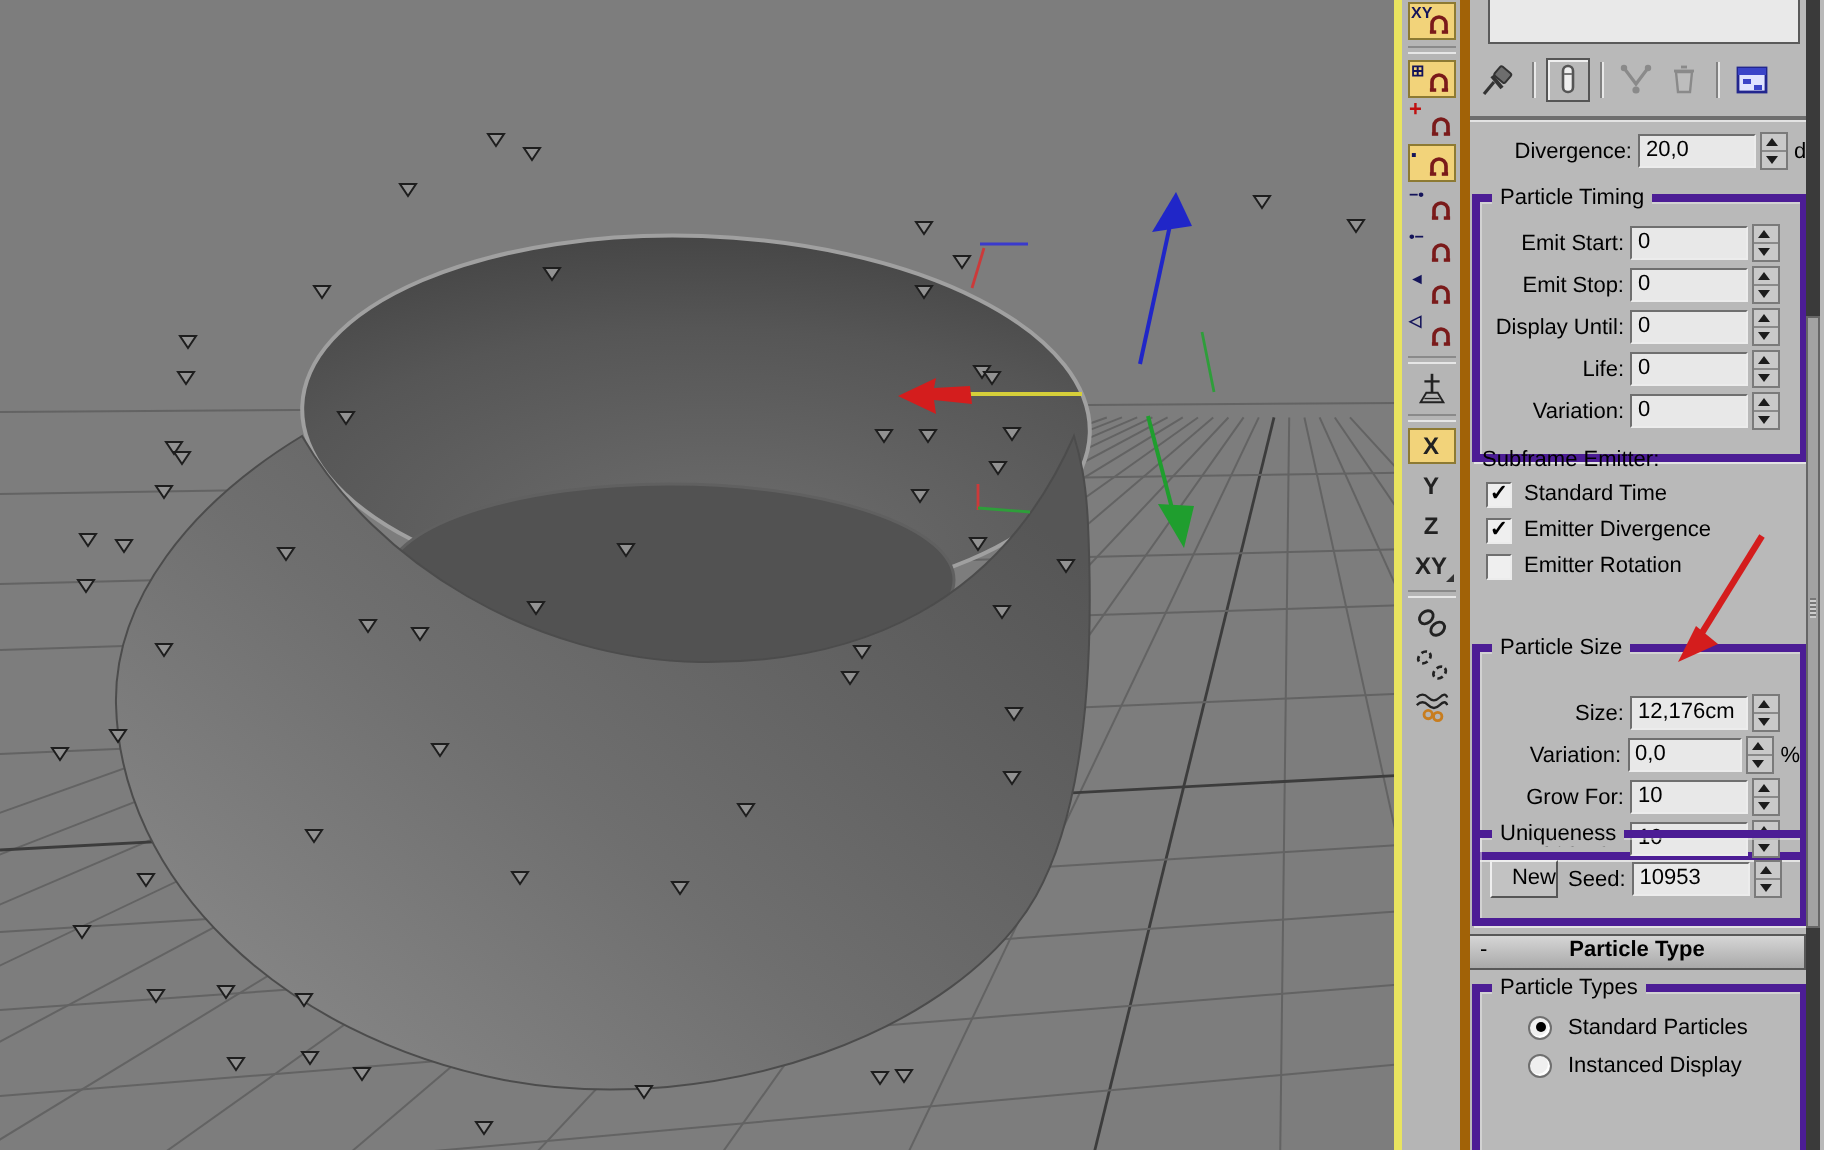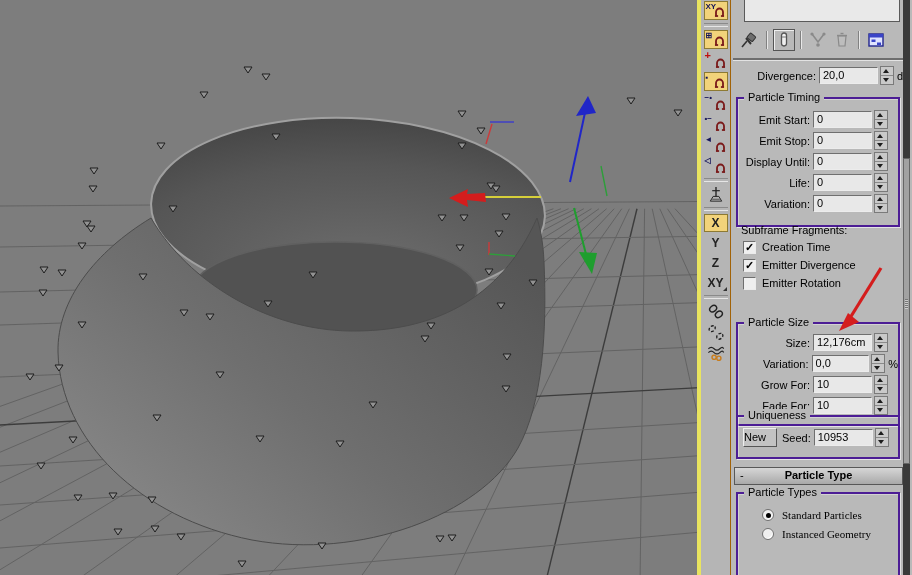--- a/index.html
+++ b/index.html
@@ -4,21 +4,21 @@
 <style>
   html,body{margin:0;padding:0;}
   body{width:912px;height:575px;position:relative;overflow:hidden;
        font-family:"Liberation Sans", sans-serif;font-size:11px;color:#000;
        background:#b9b9b9;}
   
   .viewport{position:absolute;left:0;top:0;width:700px;height:575px;background:#7d7d7d;}
   .vp-border{position:absolute;left:697px;top:0;width:4px;height:575px;background:#e9e45f;z-index:5;}
   
   .toolstrip{position:absolute;left:701px;top:0;width:29px;height:575px;background:#b5b5b5;
-             border-right:1px solid #a16207;z-index:4;display:flex;flex-direction:column;align-items:center;}
+             border-right:5px solid #a16207;z-index:4;display:flex;flex-direction:column;align-items:center;}
   .tsbtn{width:24px;height:19px;margin:1px 0;position:relative;background:#b5b5b5;flex:0 0 auto;}
   .tsbtn.on{background:#f2d37a;border:1px solid #8d7a33;width:22px;height:17px;}
   .tsbtn .glyph{position:absolute;left:1px;top:0px;font-size:8px;font-weight:bold;color:#14145a;line-height:9px;}
   .tsbtn .glyph.red{color:#c01010;font-size:11px;}
   .tsbtn svg{position:absolute;right:0;bottom:0;}
   .ts-sep{width:24px;height:2px;border-top:1px solid #8a8a8a;border-bottom:1px solid #e6e6e6;margin:2px 0;flex:0 0 auto;}
   .axisbtn{width:24px;height:18px;margin:1px 0;text-align:center;font-weight:bold;font-size:12px;
            color:#222;line-height:18px;background:#b5b5b5;flex:0 0 auto;position:relative;}
   .axisbtn.on{background:#f2d37a;border:1px solid #8d7a33;width:22px;height:16px;line-height:16px;}
   .flyout{position:absolute;right:1px;bottom:1px;width:0;height:0;
@@ -38,32 +38,32 @@
           border-color:#6f6f6f #ececec #ececec #6f6f6f;padding:0 0 1px 3px;
           font-size:11px;line-height:14px;overflow:hidden;}
   .spin{width:12px;height:17px;display:flex;flex-direction:column;border:1px solid #7a7a7a;margin-left:2px;background:#c6c6c6;}
   .spin .u,.spin .d{flex:1;position:relative;background:#c9c9c9;}
   .spin .u{border-bottom:1px solid #8a8a8a;}
   .spin .u::after{content:"";position:absolute;left:2px;top:2px;border-left:3px solid transparent;
                   border-right:3px solid transparent;border-bottom:4px solid #1c1c1c;}
   .spin .d::after{content:"";position:absolute;left:2px;top:2px;border-left:3px solid transparent;
                   border-right:3px solid transparent;border-top:4px solid #1c1c1c;}
   .punit{margin-left:3px;}
-  .group{position:absolute;border:2px solid #4c1d95;box-shadow:1px 1px 0 rgba(238,238,238,.8), inset 1px 1px 0 rgba(235,235,235,.5);}
+  .group{position:absolute;border:4px solid #4c1d95;box-shadow:1px 1px 0 rgba(238,238,238,.8), inset 1px 1px 0 rgba(235,235,235,.5);}
   .gtitle{position:absolute;top:-8px;left:6px;background:#b9b9b9;padding:0 4px;white-space:nowrap;}
   .cbrow{display:flex;align-items:center;height:18px;margin-left:12px;}
   .cbox{width:11px;height:11px;background:#efefef;border:1px solid;border-color:#6f6f6f #ececec #ececec #6f6f6f;
         margin-right:6px;position:relative;font-size:11px;line-height:10px;font-weight:bold;text-align:center;color:transparent;}
   .cbox.on{color:#000;}
-  .rrow{display:flex;align-items:flex-end;height:19px;margin-left:24px;font-family:Liberation Serif, serif;}
+  .rrow{display:flex;align-items:center;height:19px;margin-left:24px;}
   .rdot{width:10px;height:10px;border-radius:50%;background:#efefef;border:1px solid #6f6f6f;
         box-shadow:inset -1px -1px 0 #fff;margin-right:8px;position:relative;}
   .rdot.on::after{content:"";position:absolute;left:2.5px;top:2.5px;width:5px;height:5px;border-radius:50%;background:#000;}
   .btn{background:#c2c2c2;border:1px solid;border-color:#efefef #555 #555 #efefef;
-       font-size:11px;text-align:left;}
+       font-size:11px;text-align:right;}
   .rollhdr{position:absolute;left:3px;width:167px;height:16px;background:linear-gradient(#d6d6d6,#a9a9a9);
            border:1px solid #585858;font-weight:bold;text-align:center;line-height:15px;}
   .rollhdr .minus{position:absolute;left:5px;top:0;font-weight:normal;}
   .vscroll{position:absolute;left:903px;top:0;width:7px;height:575px;background:#3a3a3a;z-index:6;}
   .vthumb{position:absolute;left:0;top:158px;width:5px;height:304px;background:#a2a2a2;border:1px solid #666;}
   .vthumb::after{content:"";position:absolute;left:1px;top:140px;width:3px;height:10px;
                  background:repeating-linear-gradient(#777 0 1px,#ccc 1px 2px);}
   .rightmargin{position:absolute;left:910px;top:0;width:2px;height:575px;background:#b9b9b9;z-index:6;}
   .arrowsvg{position:absolute;left:0;top:0;pointer-events:none;z-index:7;}
 </style>
@@ -404,39 +404,39 @@
           <span class="plabel">Variation:</span>
           <span class="pfield">0</span>
           <span class="spin">
             <span class="u"></span>
             <span class="d"></span>
           </span>
         </div>
     </div>
   </div>
 
-  <div style="position:absolute;left:10px;top:224px;">Subframe Fragments:</div>
+  <div style="position:absolute;left:10px;top:224px;">Subframe Emitter:</div>
   <div style="position:absolute;left:0;top:238px;width:176px;">
     <div class="cbrow">
         <span class="cbox on">✓</span>
-        <span>Creation Time</span>
+        <span>Standard Time</span>
       </div>
     <div class="cbrow">
         <span class="cbox on">✓</span>
         <span>Emitter Divergence</span>
       </div>
     <div class="cbrow">
         <span class="cbox">✓</span>
         <span>Emitter Rotation</span>
       </div>
   </div>
 
   <div class="group" style="left:5px;top:322px;width:160px;height:100px;">
     <span class="gtitle">Particle Size</span>
-    <div style="margin-top:8px;">
+    <div style="margin-top:20px;">
       <div class="prow">
           <span class="plabel">Size:</span>
           <span class="pfield">12,176cm</span>
           <span class="spin">
             <span class="u"></span>
             <span class="d"></span>
           </span>
         </div>
       <div class="prow">
           <span class="plabel">Variation:</span>
@@ -486,21 +486,21 @@
 
   <div class="group" style="left:5px;top:492px;width:160px;height:100px;">
     <span class="gtitle">Particle Types</span>
     <div style="margin-top:8px;">
       <div class="rrow">
           <span class="rdot on"></span>
           <span>Standard Particles</span>
         </div>
       <div class="rrow">
           <span class="rdot"></span>
-          <span>Instanced Geometry</span>
+          <span>Instanced Display</span>
         </div>
     </div>
   </div>
 
   <svg class="arrowsvg" width="181" height="575">
     <line x1="150" y1="268" x2="119" y2="318" stroke="#d41d1d" stroke-width="3.2"></line>
     <polygon points="108,331 117,313 128,322" fill="#d41d1d"></polygon>
   </svg>
 </div>
 

